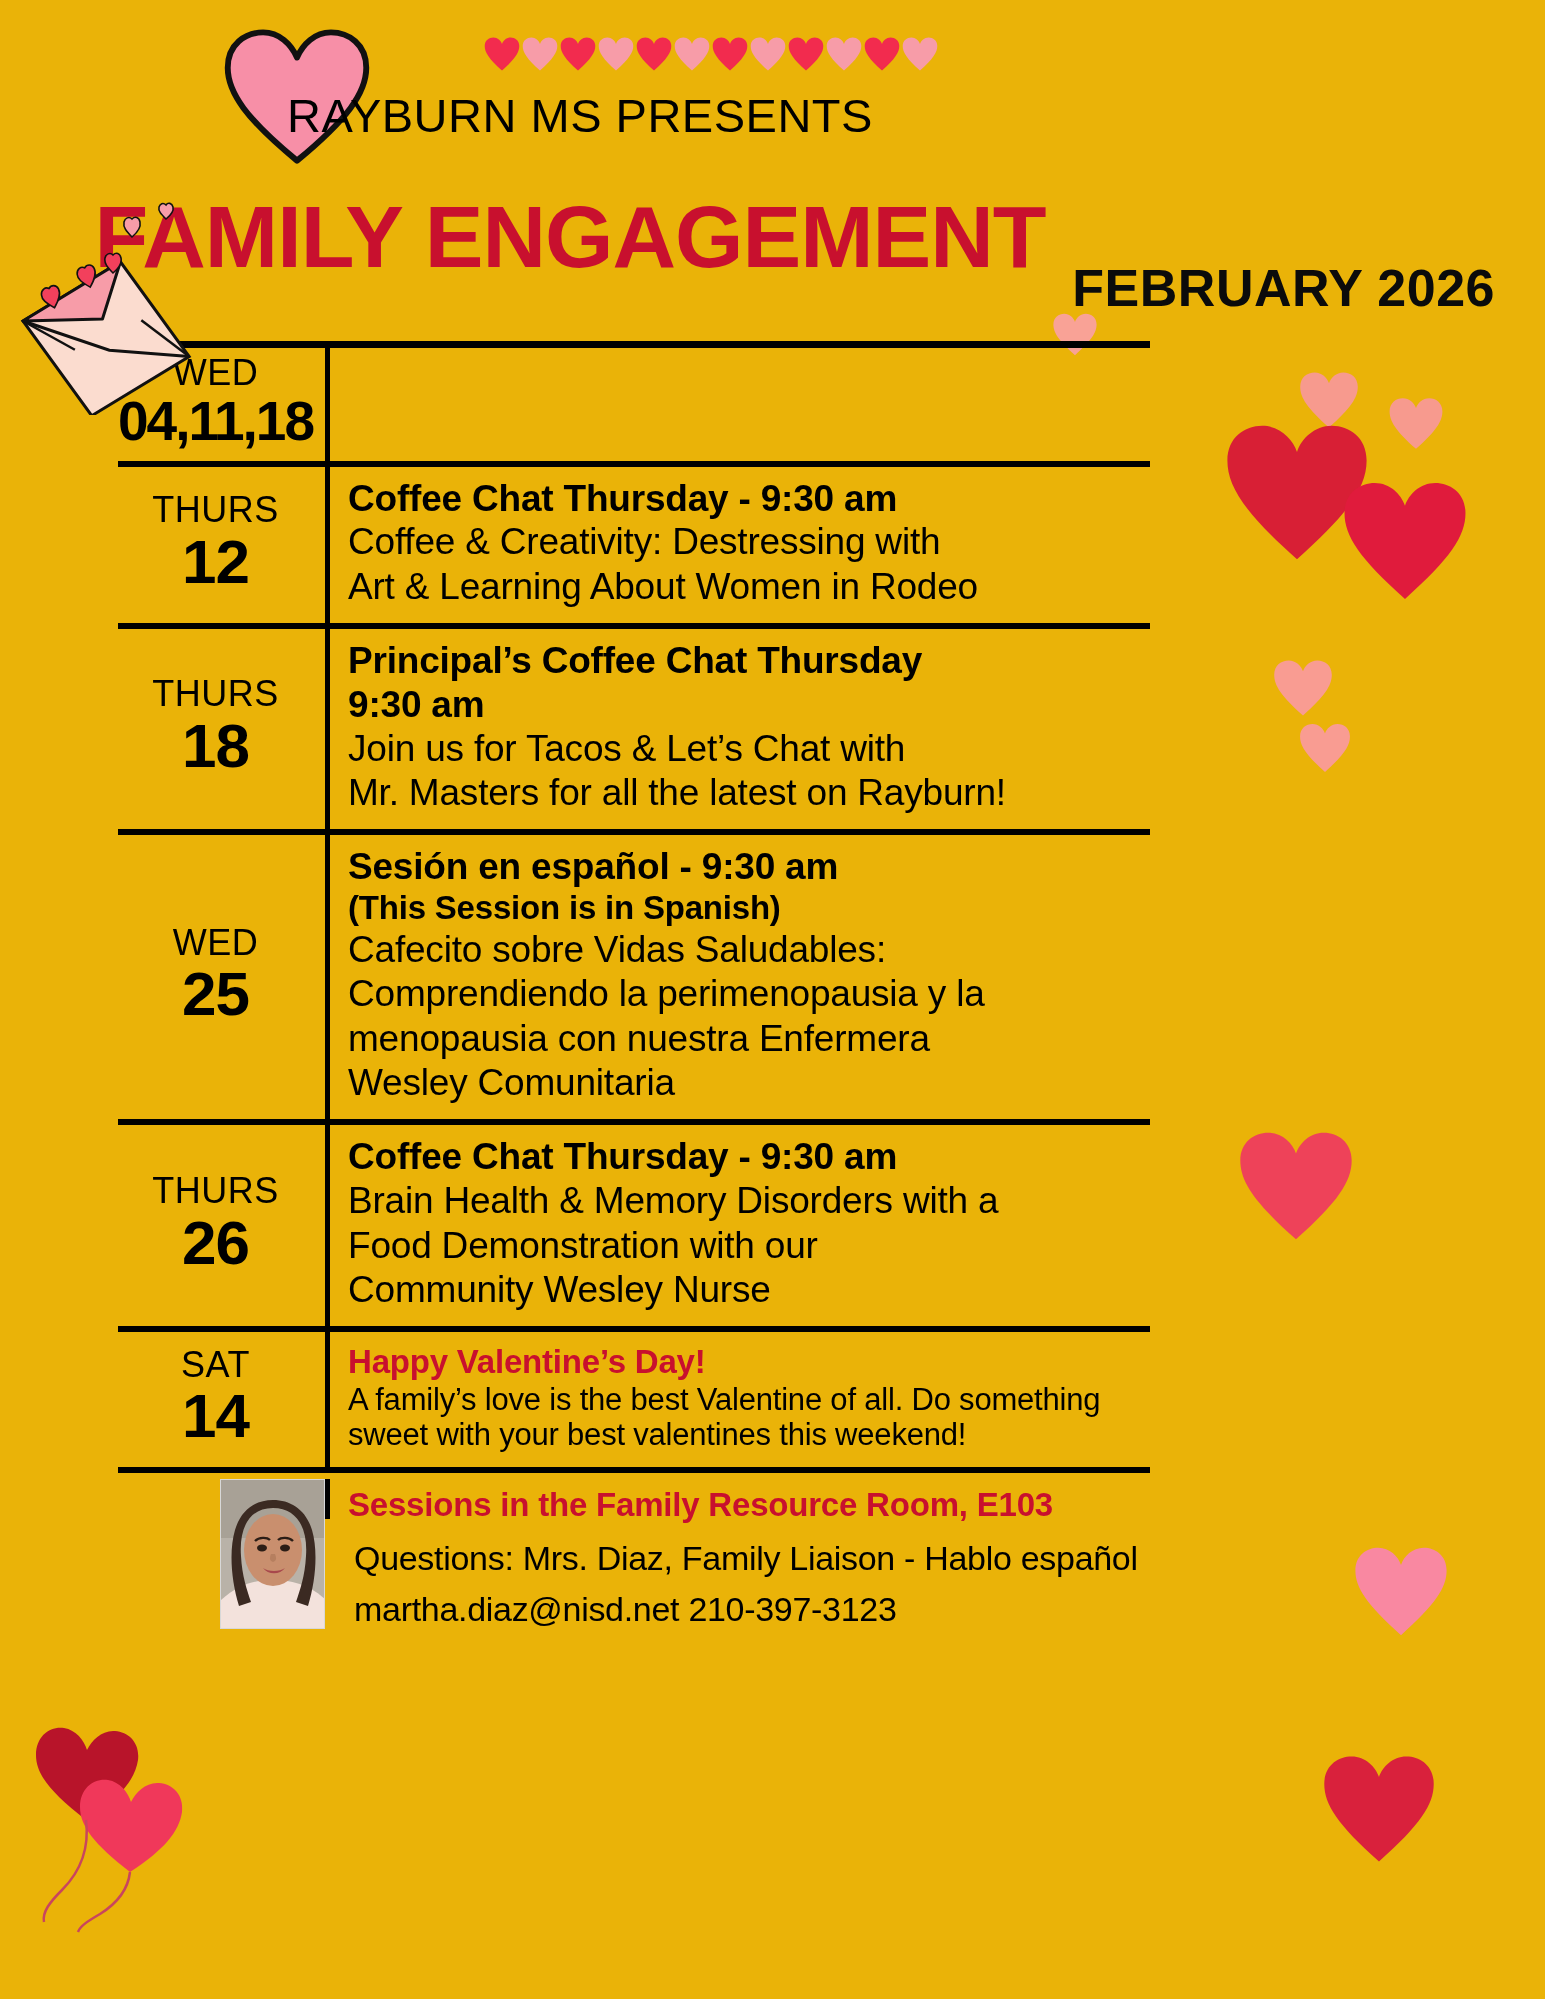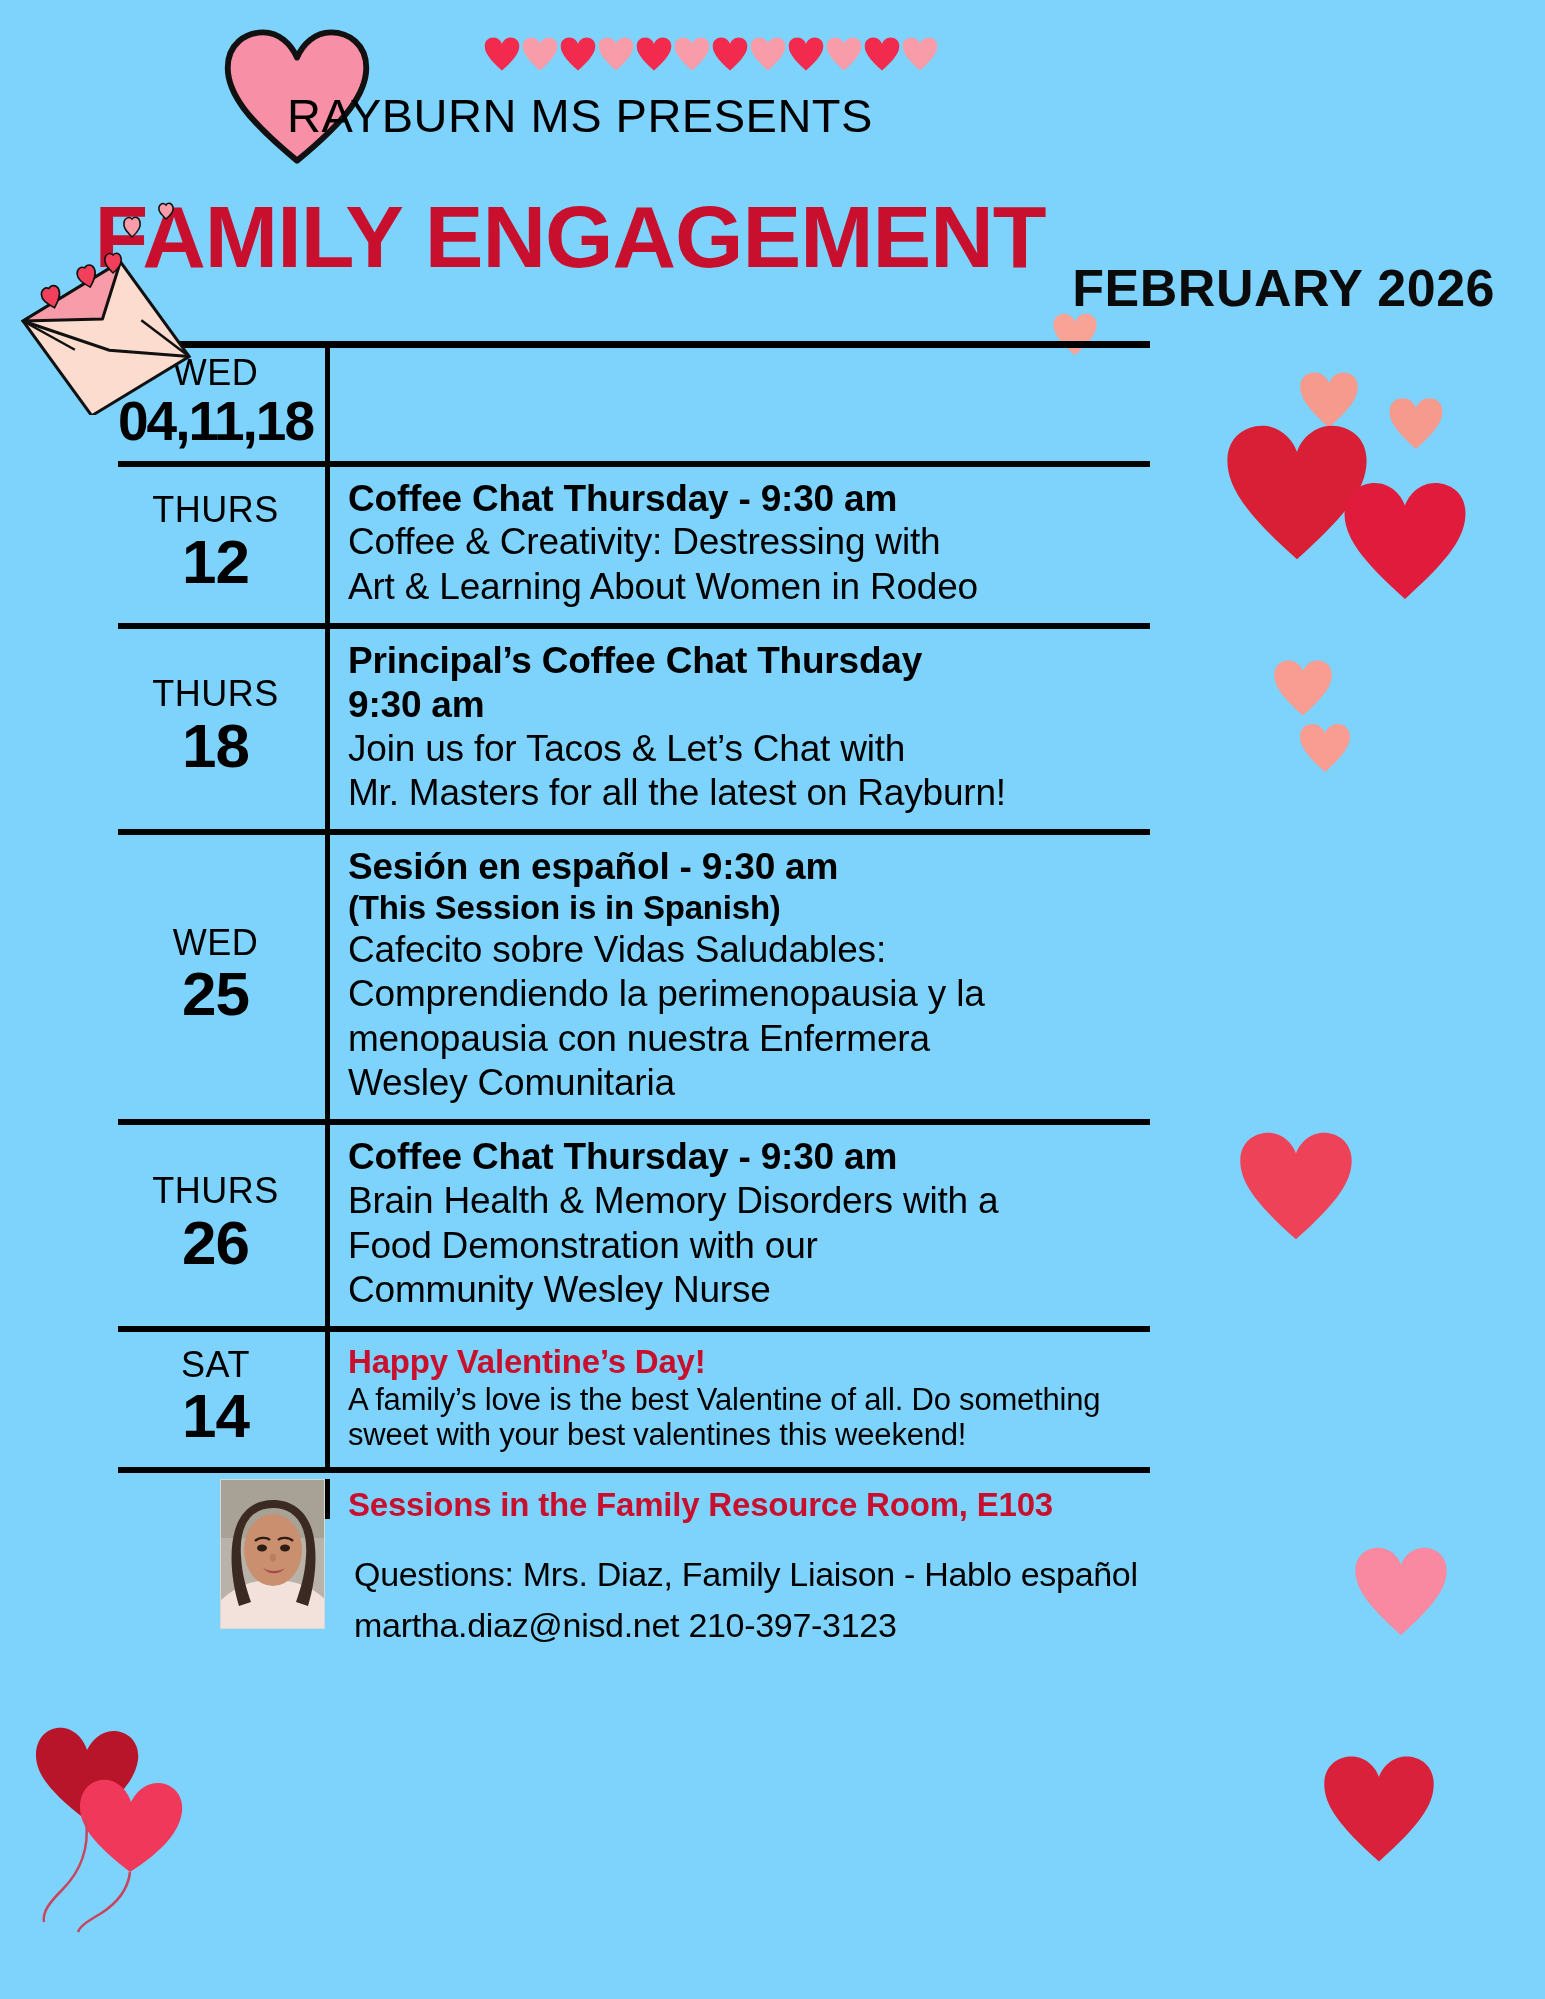--- a/index.html
+++ b/index.html
@@ -5,21 +5,21 @@
   * { box-sizing: border-box; margin: 0; padding: 0; }
   html, body {
     width: 1545px; height: 1999px;
     background: #ffffff;
     font-family: "Liberation Sans", sans-serif;
     overflow: hidden;
   }
   #page {
     position: relative;
     width: 1545px; height: 1999px;
-    background: #7dd3fc;
+    background: #eab308;
   }
 
   
   .hdr-heart-big {
     position: absolute; left: 222px; top: 28px;
     width: 150px; height: 140px;
     z-index: 3;
   }
   .heartrow {
     position: absolute; left: 484px; top: 34px;
@@ -129,21 +129,21 @@
     background: #cfc9c2;
   }
   .footrow .sep2 {
     width: 5px; flex: 0 0 5px; background: #000; height: 40px;
   }
   .footrow .fcontent {
     flex: 1 1 auto; padding-left: 18px; padding-top: 4px;
   }
   .f-red {
     font-size: 33px; font-weight: 700; color: #C8102E;
-    letter-spacing: -0.2px; line-height: 1.35; margin-bottom: 22px;
+    letter-spacing: -0.2px; line-height: 1.35; margin-bottom: 6px;
   }
   .f-black {
     font-size: 34px; font-weight: 400; color: #000;
     letter-spacing: -0.3px; line-height: 1.5;
     padding-left: 6px;
   }
 
   
   .deco { position: absolute; z-index: 1; }
 </style>

